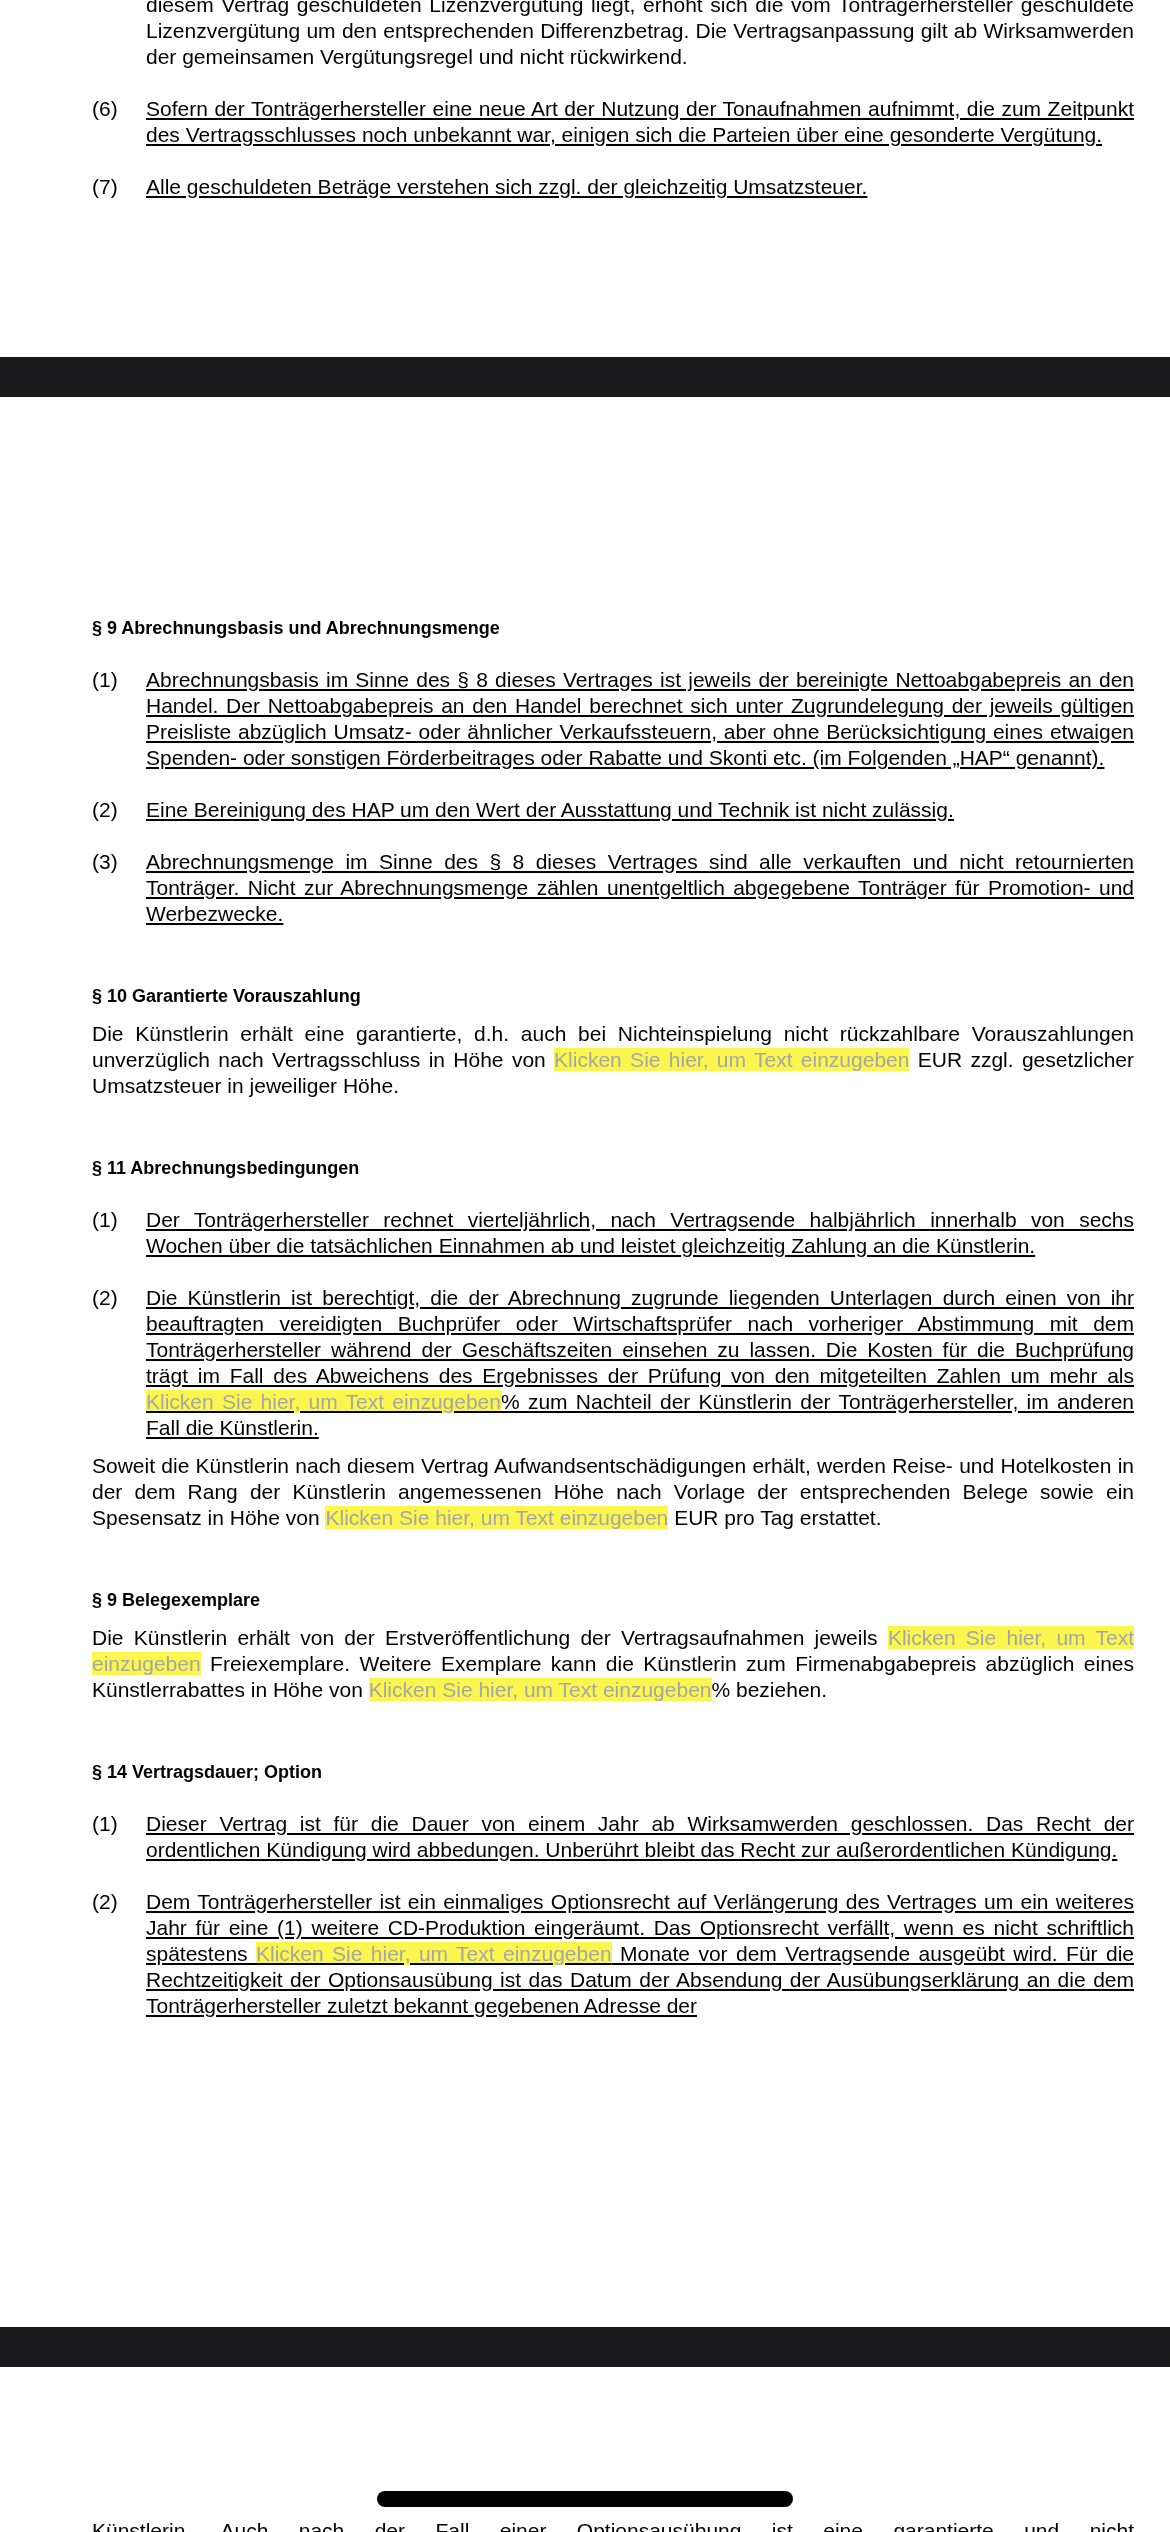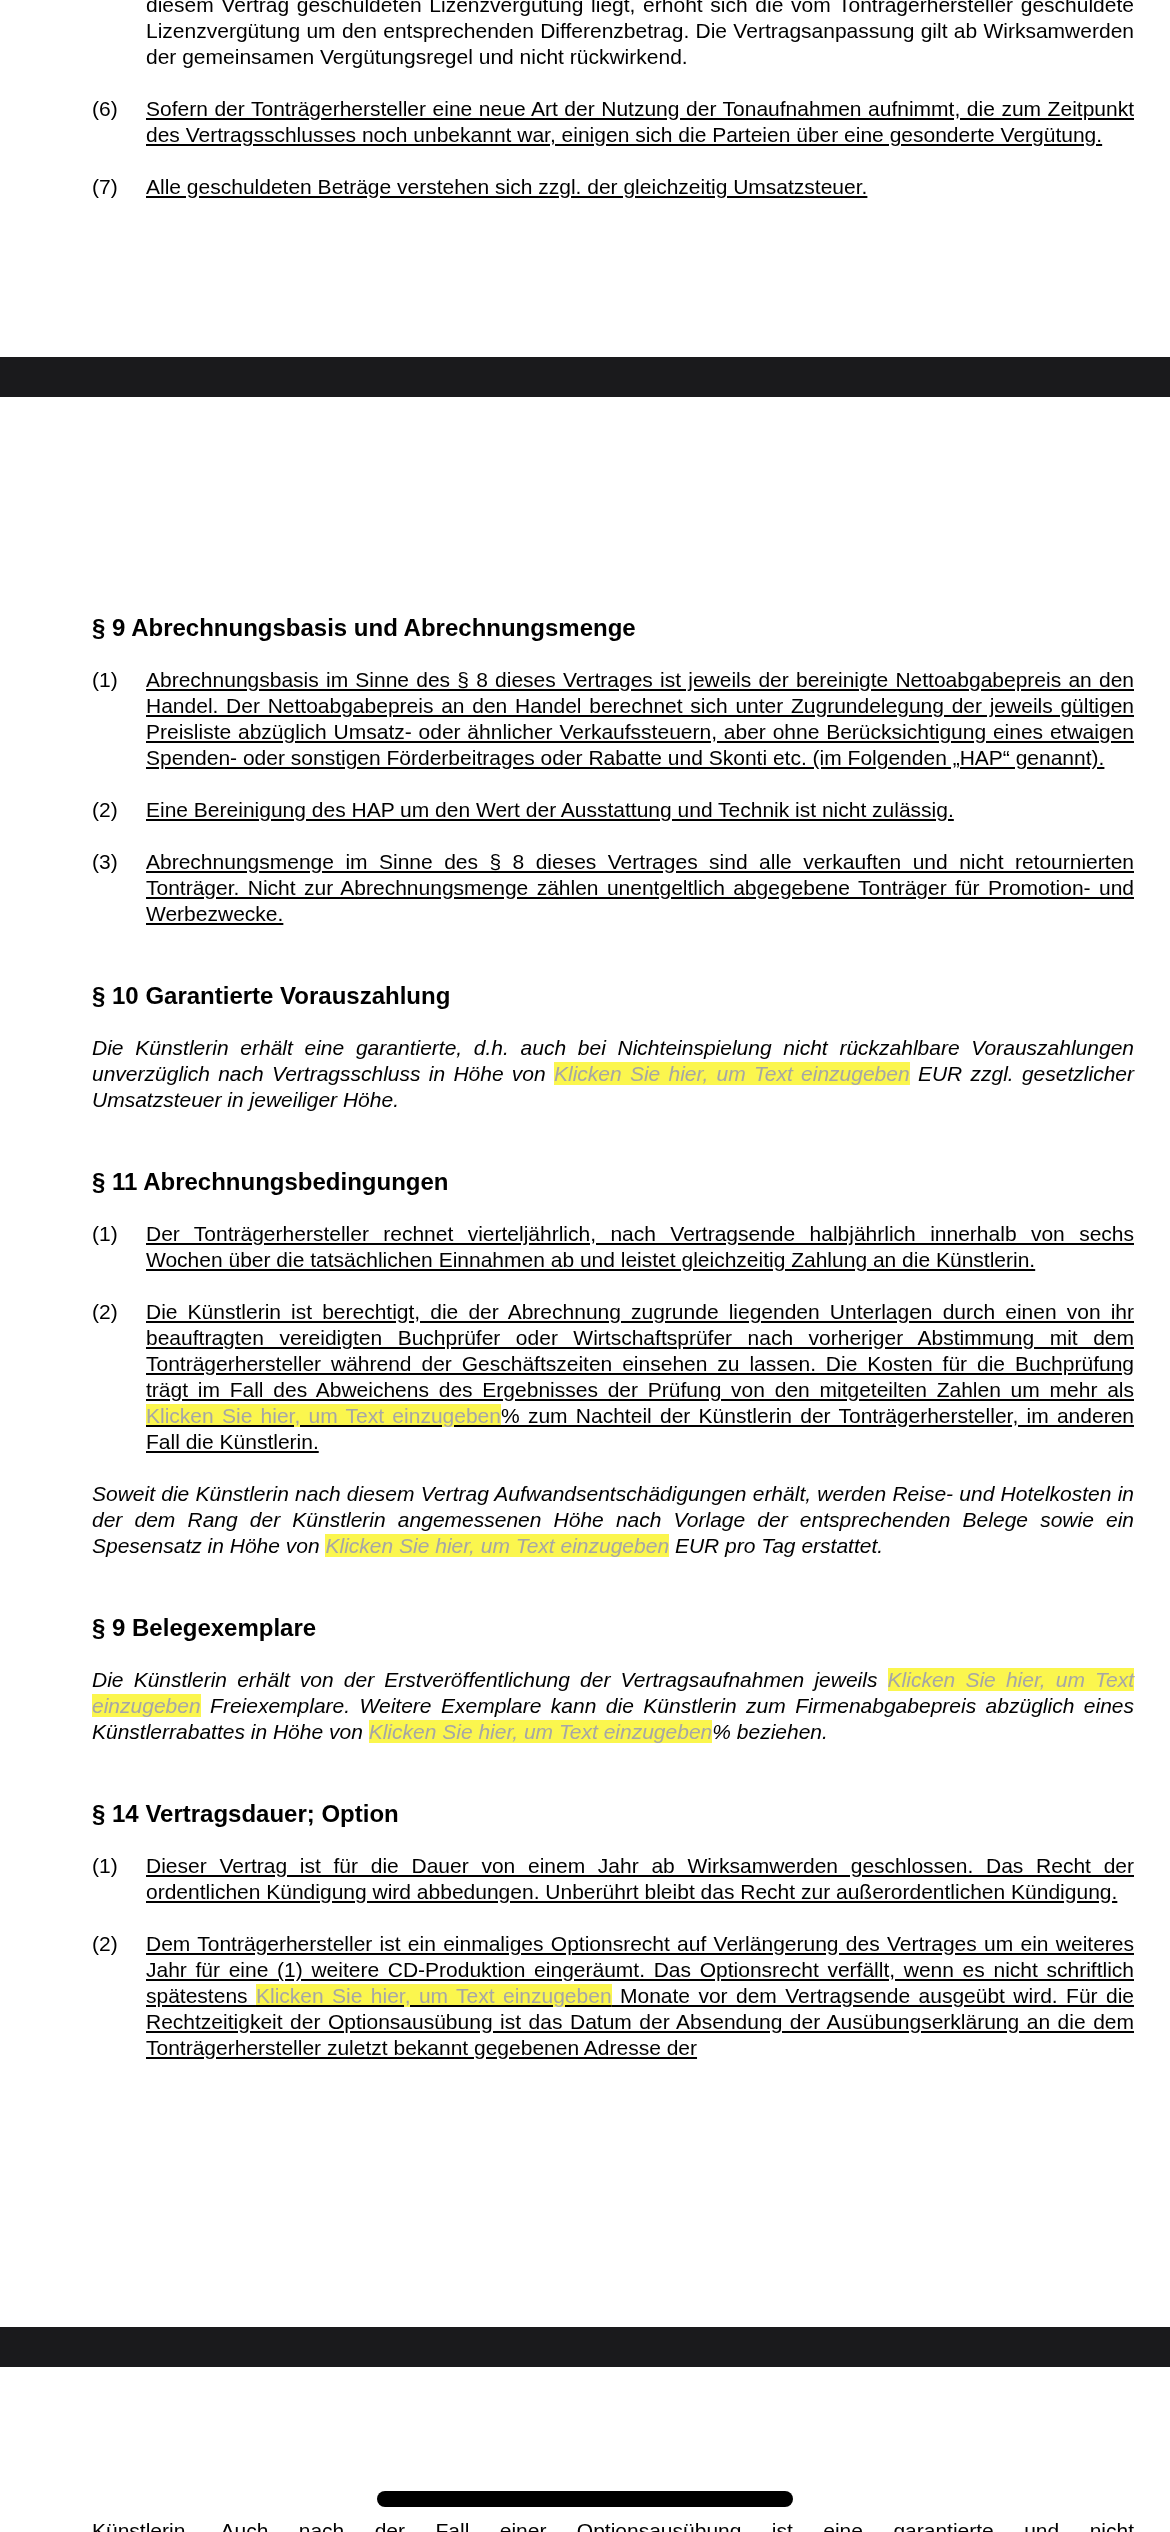--- a/index.html
+++ b/index.html
@@ -14,23 +14,23 @@
   .page { box-sizing: border-box; padding: 0 36px 12px 92px; background: var(--page, #ffffff); overflow: hidden; }
   .p1 { height: 357px; }
   .p2 { height: 1930px; }
   .p3 { height: 202px; }
   .gap { height: 40px; background: var(--gap, #1a1a1c); }
   p, h2 { margin: 0; }
   .cont { padding-left: 54px; margin-top: -8px; text-align: justify; }
   .item { position: relative; padding-left: 54px; margin-top: 26px; }
   .item .num { position: absolute; left: 0; top: 0; }
   .item .body { text-align: justify; text-decoration: underline; }
-  .sec { font-size: 24px; line-height: 26px; font-weight: bold; margin-top: 56px; text-align: left; }
+  .sec { font-size: 18px; line-height: 26px; font-weight: bold; margin-top: 56px; text-align: left; }
   .sec.first { margin-top: 218px; }
-  .para { margin-top: 26px; text-align: justify; font-style: italic; }
+  .para { margin-top: 12px; text-align: justify; }
   .partial { margin-top: 151px; text-align: justify; text-align-last: justify; }
   .hl { background: var(--highlight, #fdfb4f); color: var(--placeholder, #a6a6a6); }
   .home-indicator {
     position: absolute; top: 2491px; left: 50%; transform: translateX(-50%);
     width: 416px; height: 16px; border-radius: 8.5px; background: #000000;
   }
 </style>
 </head>
 <body>
 

